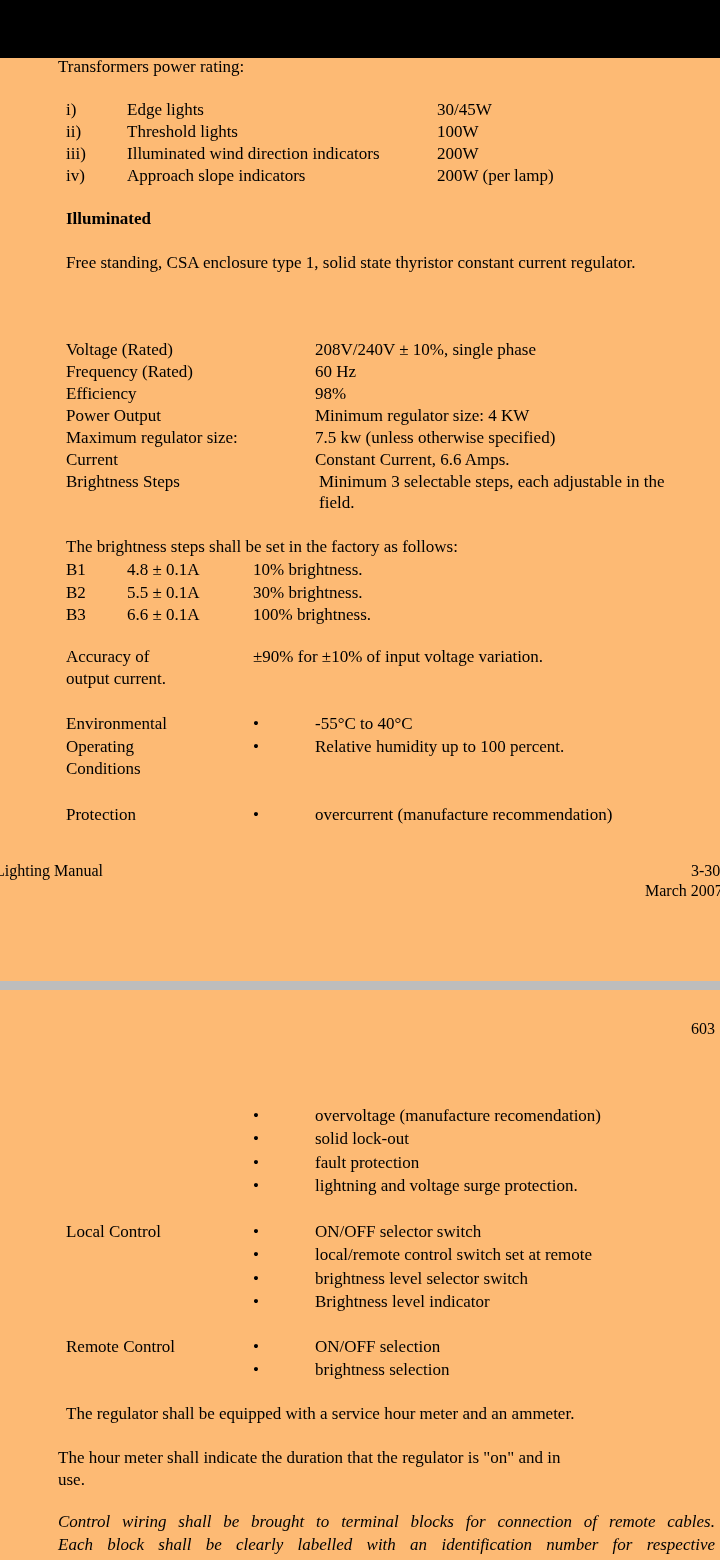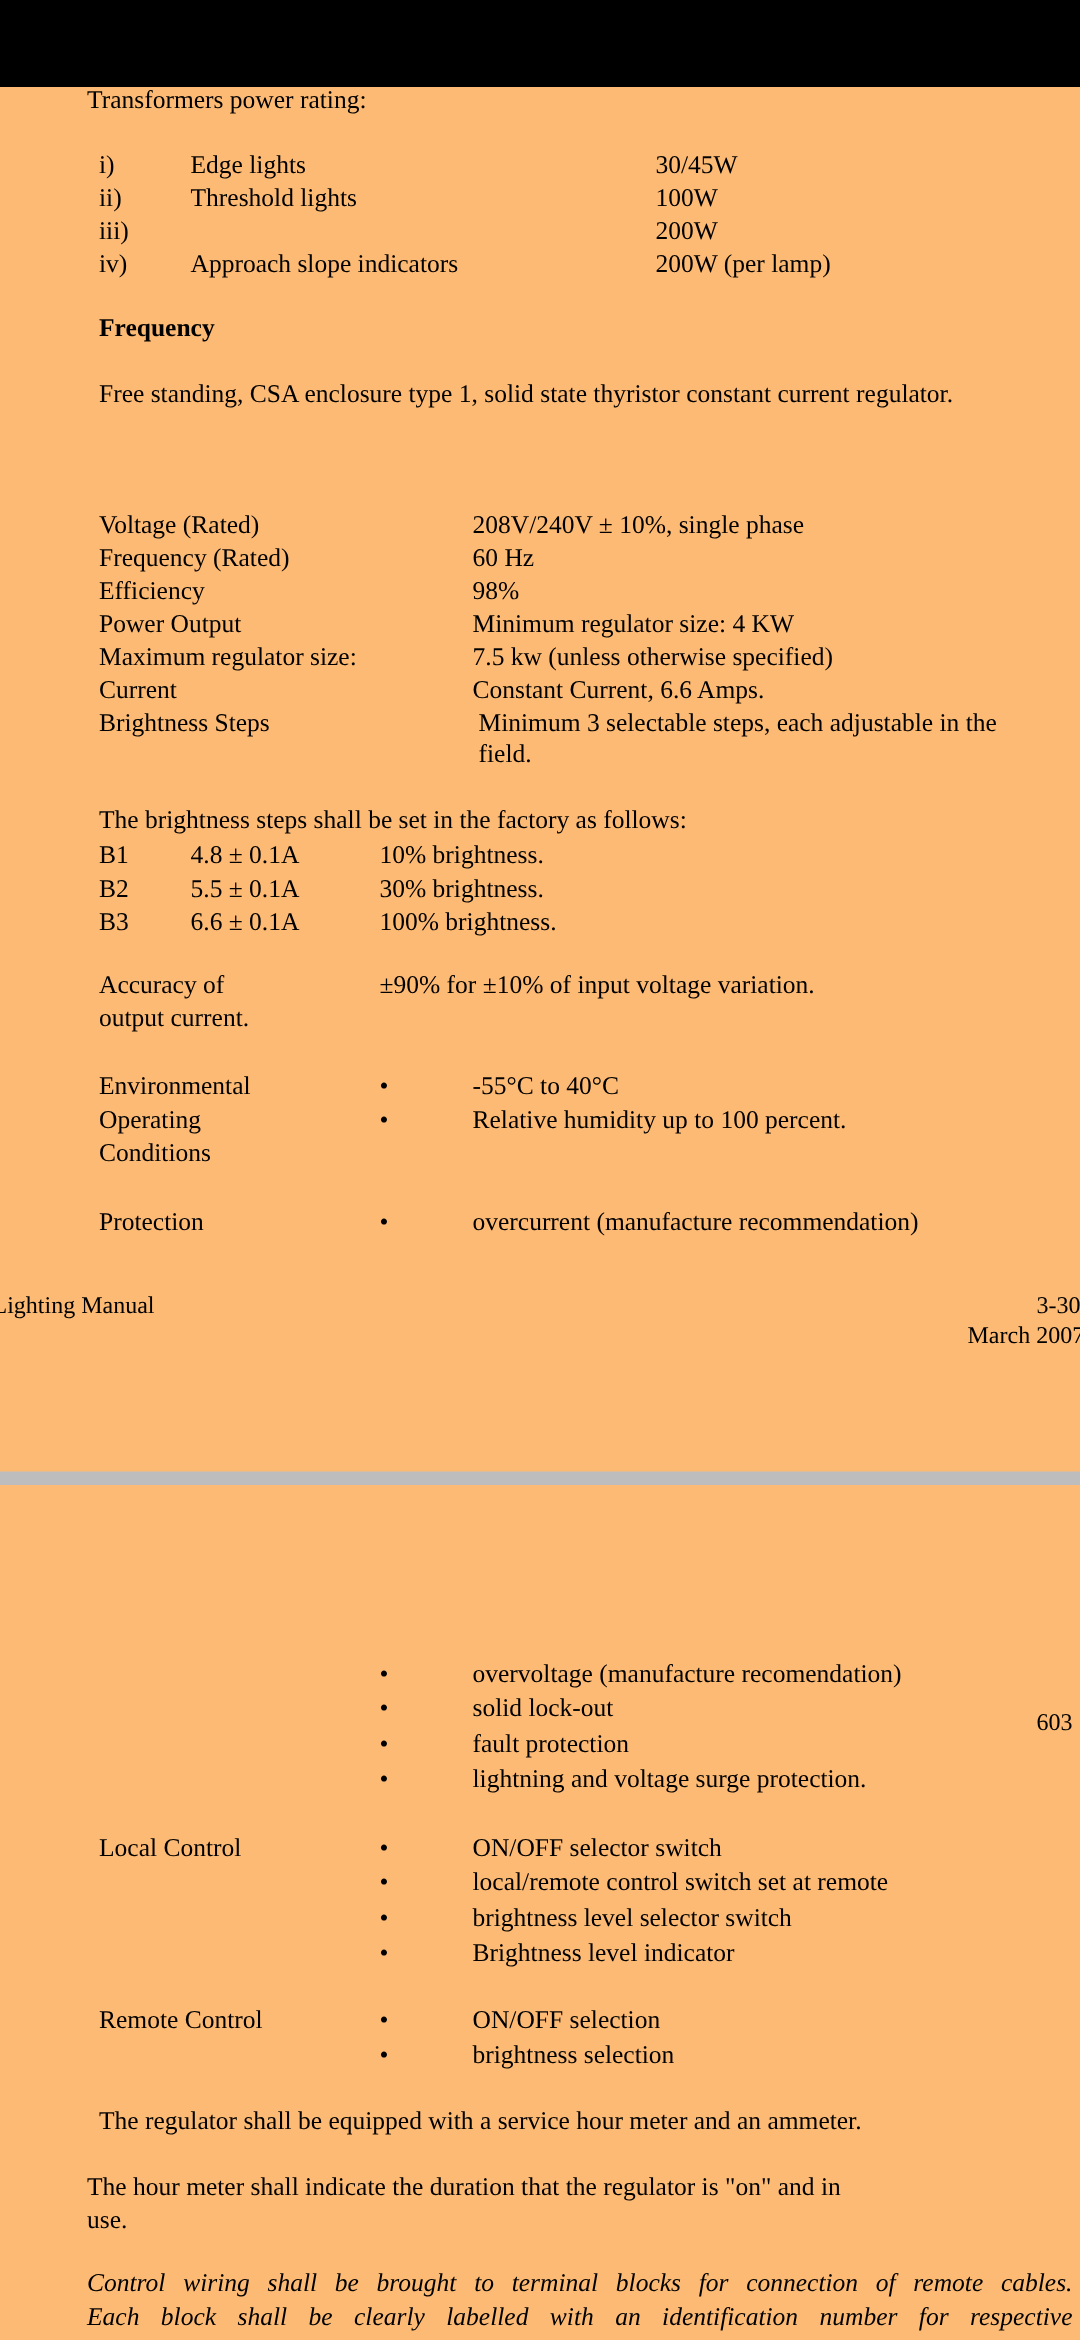--- a/index.html
+++ b/index.html
@@ -46,27 +46,28 @@
 
   <span class="t" style="left:66px;top:99px">i)</span>
   <span class="t" style="left:127px;top:99px">Edge lights</span>
   <span class="t" style="left:437px;top:99px">30/45W</span>
 
   <span class="t" style="left:66px;top:121px">ii)</span>
   <span class="t" style="left:127px;top:121px">Threshold lights</span>
   <span class="t" style="left:437px;top:121px">100W</span>
 
   <span class="t" style="left:66px;top:143px">iii)</span>
+  <span class="t" style="left:127px;top:143px">Illuminated wind direction indicators</span>
   <span class="t" style="left:437px;top:143px">200W</span>
 
   <span class="t" style="left:66px;top:165px">iv)</span>
   <span class="t" style="left:127px;top:165px">Approach slope indicators</span>
   <span class="t" style="left:437px;top:165px">200W (per lamp)</span>
 
-  <span class="t bold" style="left:66px;top:208px">Frequency</span>
+  <span class="t bold" style="left:66px;top:208px">Illuminated</span>
 
   <span class="t" style="left:66px;top:252px">Free standing, CSA enclosure type 1, solid state thyristor constant current regulator.</span>
 
   <span class="t" style="left:66px;top:339px">Voltage (Rated)</span>
   <span class="t" style="left:315px;top:339px">208V/240V ± 10%, single phase</span>
 
   <span class="t" style="left:66px;top:361px">Frequency (Rated)</span>
   <span class="t" style="left:315px;top:361px">60 Hz</span>
 
   <span class="t" style="left:66px;top:383px">Efficiency</span>
@@ -114,21 +115,21 @@
   <span class="t" style="left:66px;top:804px">Protection</span>
   <span class="t" style="left:253px;top:804px">•</span>
   <span class="t" style="left:315px;top:804px">overcurrent (manufacture recommendation)</span>
 
   <span class="t sm" style="left:-5px;top:860px">Lighting Manual</span>
   <span class="t sm" style="left:691px;top:860px">3-30</span>
   <span class="t sm" style="left:645px;top:880px">March 2007</span>
 
   <div class="pagebreak"></div>
 
-  <span class="t sm" style="left:691px;top:1138px">603</span>
+  <span class="t sm" style="left:691px;top:1018px">603</span>
 
   <span class="t" style="left:253px;top:1105px">•</span>
   <span class="t" style="left:315px;top:1105px">overvoltage (manufacture recomendation)</span>
   <span class="t" style="left:253px;top:1128px">•</span>
   <span class="t" style="left:315px;top:1128px">solid lock-out</span>
   <span class="t" style="left:253px;top:1152px">•</span>
   <span class="t" style="left:315px;top:1152px">fault protection</span>
   <span class="t" style="left:253px;top:1175px">•</span>
   <span class="t" style="left:315px;top:1175px">lightning and voltage surge protection.</span>
 

